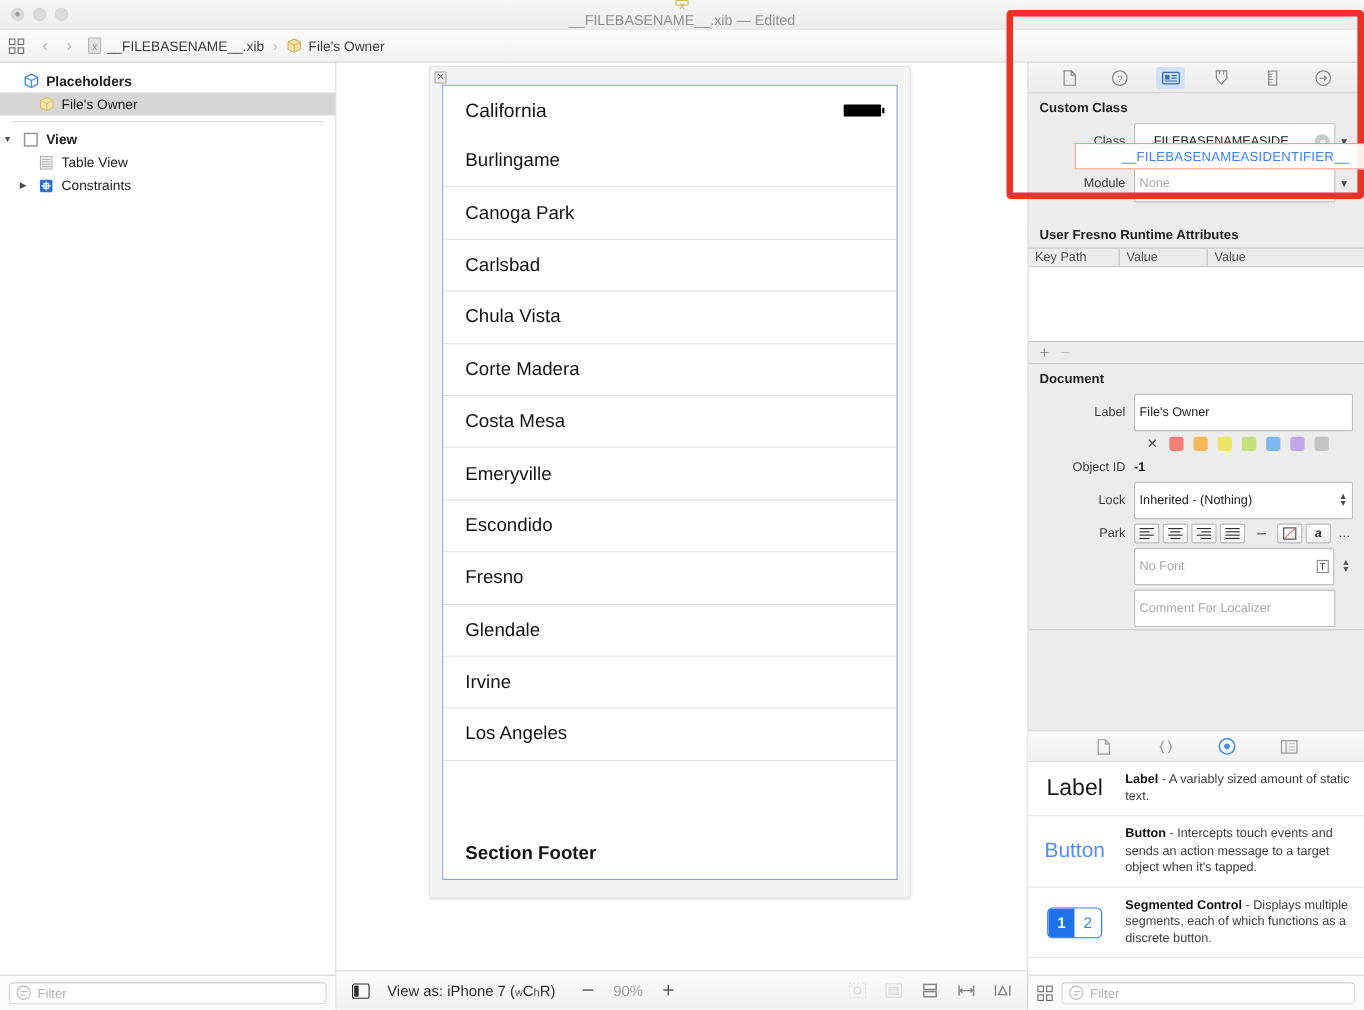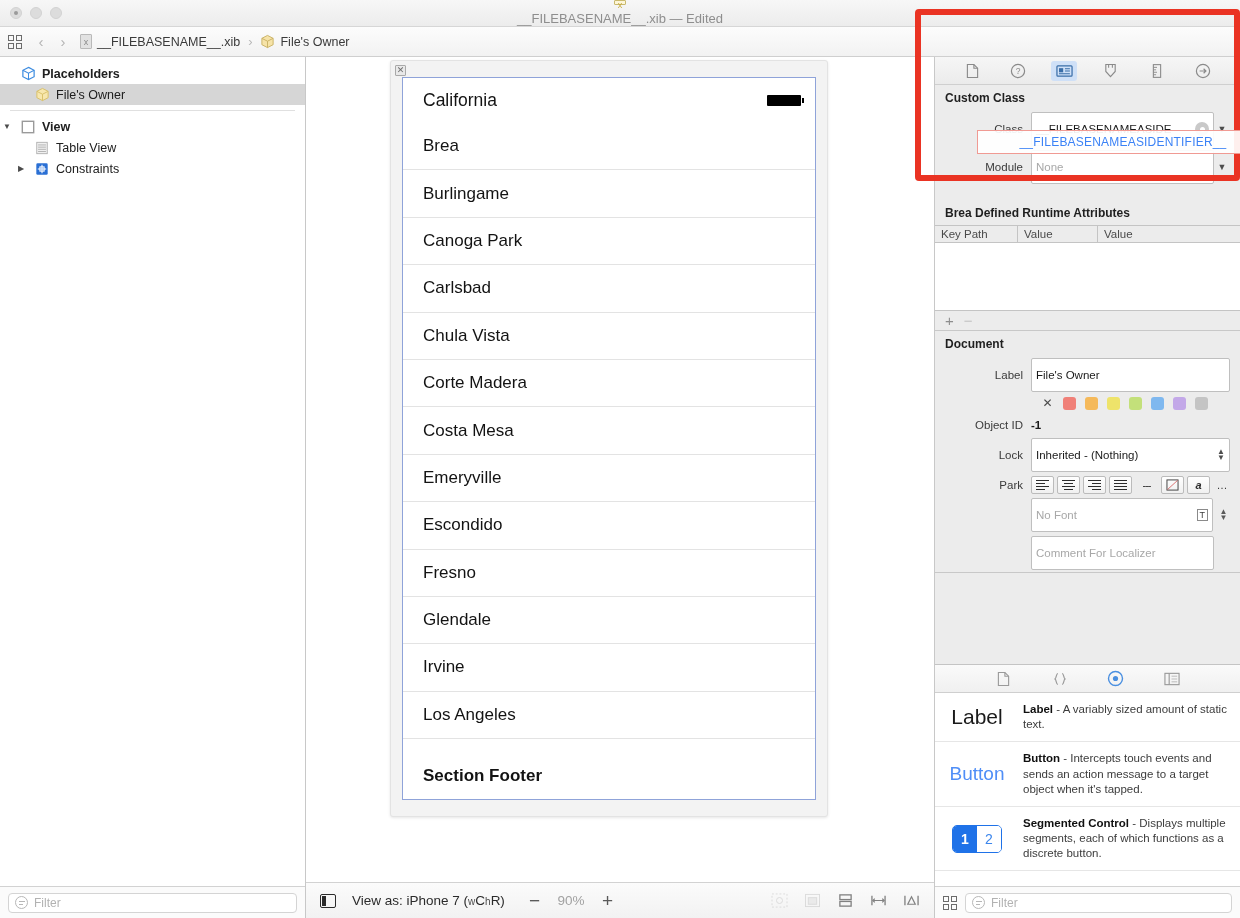--- a/index.html
+++ b/index.html
@@ -398,21 +398,20 @@
 
     <div class="canvas-wrap">
       <div class="canvas">
         <div class="device">
           <div class="dev-close">✕</div>
           <div class="tableview">
             <div class="tv-header">
               <span class="tv-header-label">California</span>
               <span class="tv-status-bar"></span>
             </div>
-            <div class="tv-row">Brea</div>
             <div class="tv-row">Burlingame</div>
             <div class="tv-row">Canoga Park</div>
             <div class="tv-row">Carlsbad</div>
             <div class="tv-row">Chula Vista</div>
             <div class="tv-row">Corte Madera</div>
             <div class="tv-row">Costa Mesa</div>
             <div class="tv-row">Emeryville</div>
             <div class="tv-row">Escondido</div>
             <div class="tv-row">Fresno</div>
             <div class="tv-row">Glendale</div>
@@ -521,21 +520,21 @@
           <span class="chev">▼</span>
         </div>
         <div class="row">
           <span class="row-lbl">Module</span>
           <span class="fld placeholder">
             <span>None</span>
           </span>
           <span class="chev">▼</span>
         </div>
 
-        <div class="sect-head" style="margin-top:14px">Brea Defined Runtime Attributes</div>
+        <div class="sect-head" style="margin-top:14px">User Fresno Runtime Attributes</div>
         <div class="kv-header">
           <div style="width:82px">Key Path</div>
           <div style="width:80px;border-left:1px solid #c4c4c4">Value</div>
           <div style="flex:1;border-left:1px solid #c4c4c4">Value</div>
         </div>
         <div class="kv-body"></div>
         <div class="kv-tools">
           <span>+</span>
           <span class="dim">−</span>
         </div>

